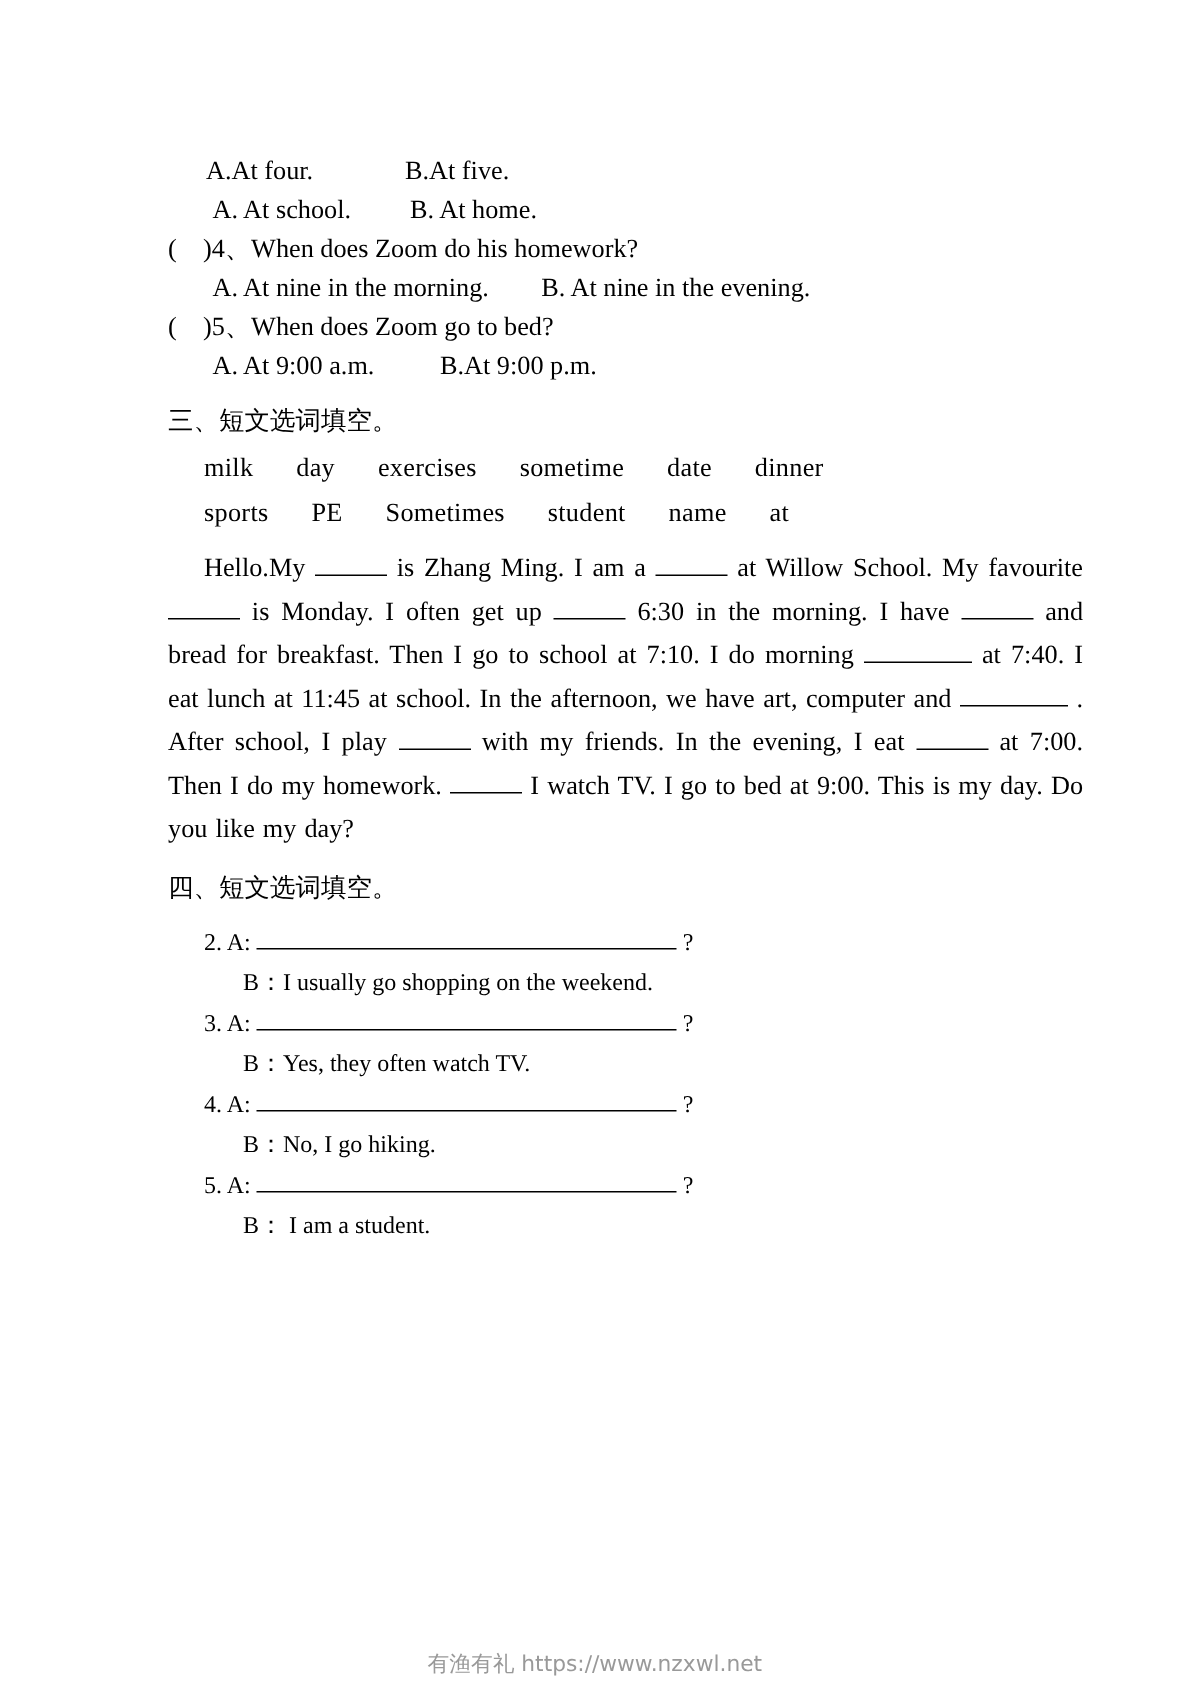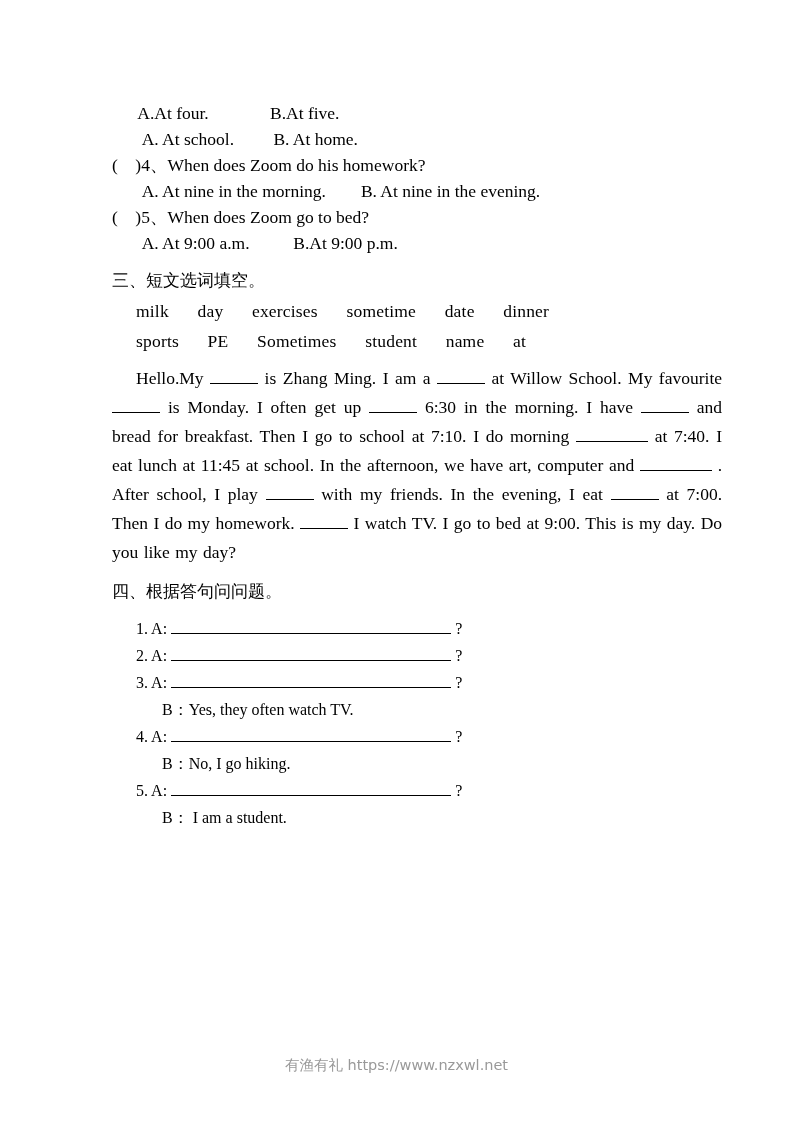--- a/index.html
+++ b/index.html
@@ -67,21 +67,21 @@
     border-bottom: 1px solid #000;
     height: 14px;
     vertical-align: baseline;
   }
   .bl-short { width: 48px; }
   .bl-mid { width: 72px; }
   .bl-long { width: 280px; }
   .footer {
     position: absolute;
     left: 0;
-    top: 1056px;
+    top: 1100px;
     width: 793px;
     text-align: center;
     font-size: 14.5px;
     color: #999999;
     font-family: "DejaVu Sans", sans-serif;
   }
   .mono-space { white-space: pre; }
 </style>
 </head>
 <body>
@@ -131,35 +131,31 @@
     <span class="blank-line bl-mid"></span>
     <span>. After school, I play</span>
     <span class="blank-line bl-short"></span>
     <span>with my friends. In the evening, I eat</span>
     <span class="blank-line bl-short"></span>
     <span>at 7:00. Then I do my homework.</span>
     <span class="blank-line bl-short"></span>
     <span>I watch TV. I go to bed at 9:00. This is my day. Do you like my day?</span>
   </div>
 
-  <div class="section-head">四、根据答句问问题。</div>
+  <div class="section-head">四、短文选词填空。</div>
 
   <div class="qa-block">
 
-    <div class="qa-q indent-2">
-      <span>1. A:</span>
-      <span class="blank-line bl-long"></span>
-      <span>?</span>
-    </div>
 
     <div class="qa-q indent-2">
       <span>2. A:</span>
       <span class="blank-line bl-long"></span>
       <span>?</span>
     </div>
+    <div class="qa-a">B：I usually go shopping on the weekend.</div>
 
     <div class="qa-q indent-2">
       <span>3. A:</span>
       <span class="blank-line bl-long"></span>
       <span>?</span>
     </div>
     <div class="qa-a">B：Yes, they often watch TV.</div>
 
     <div class="qa-q indent-2">
       <span>4. A:</span>

